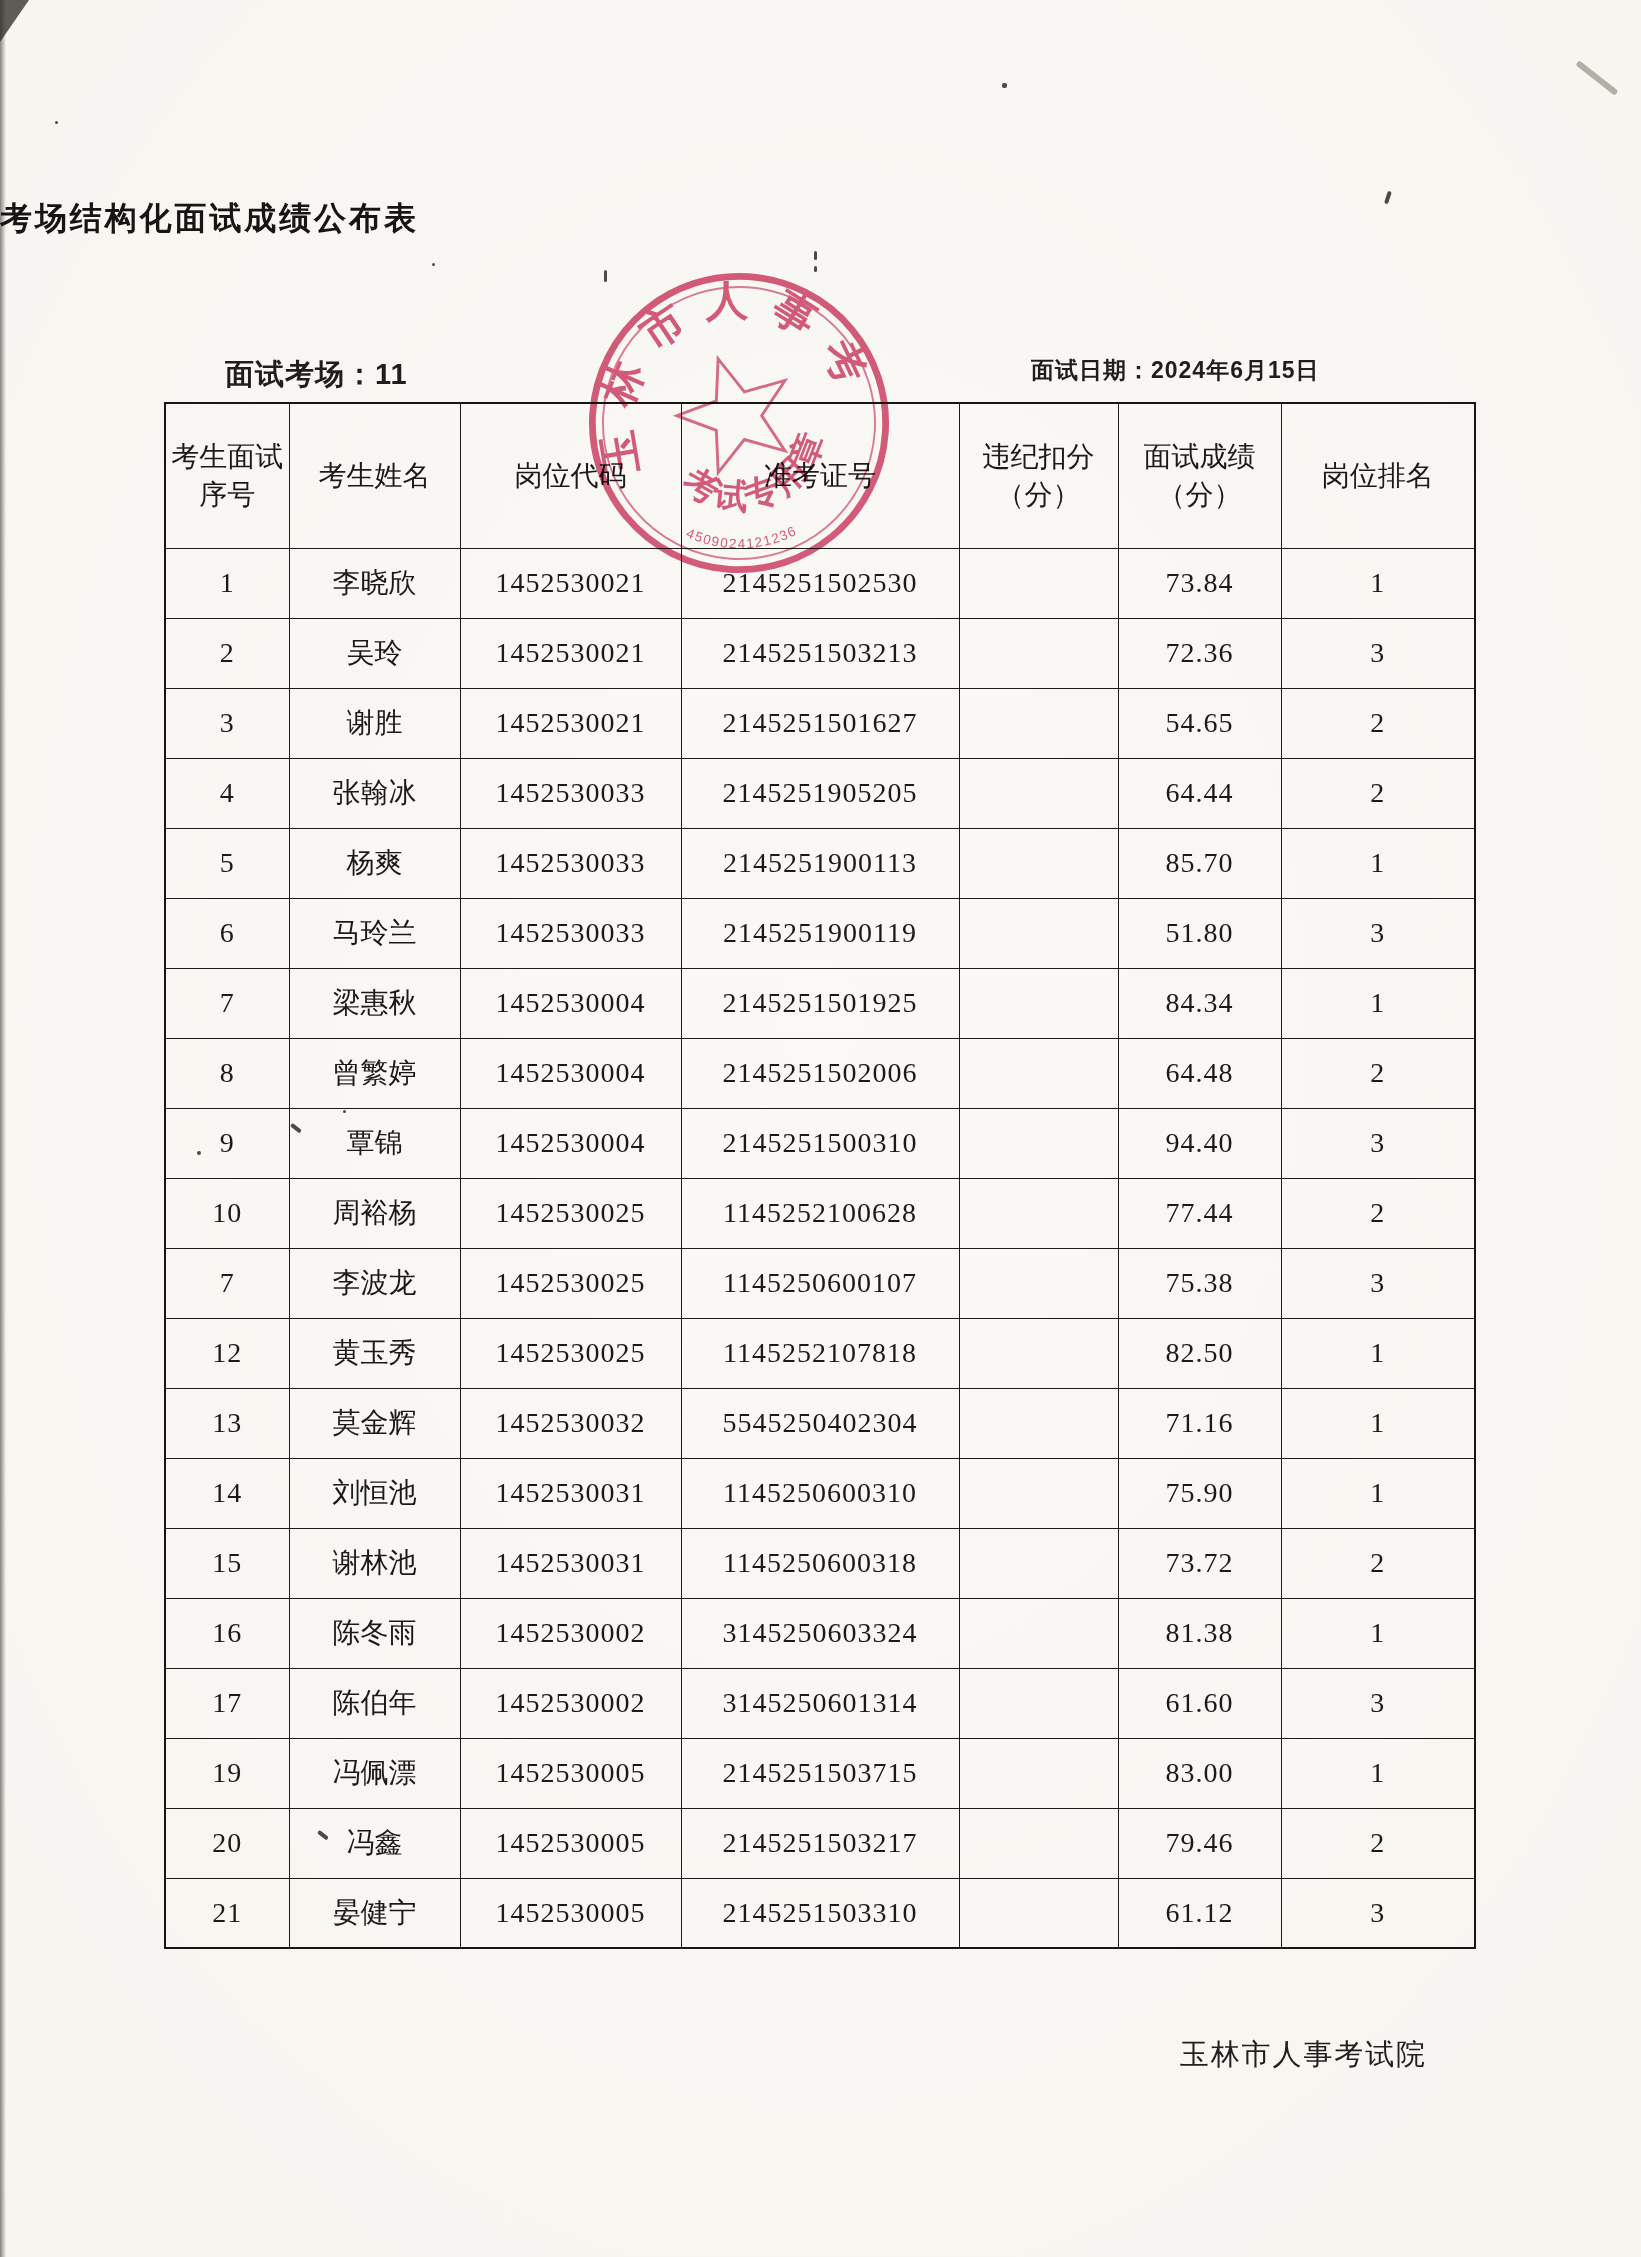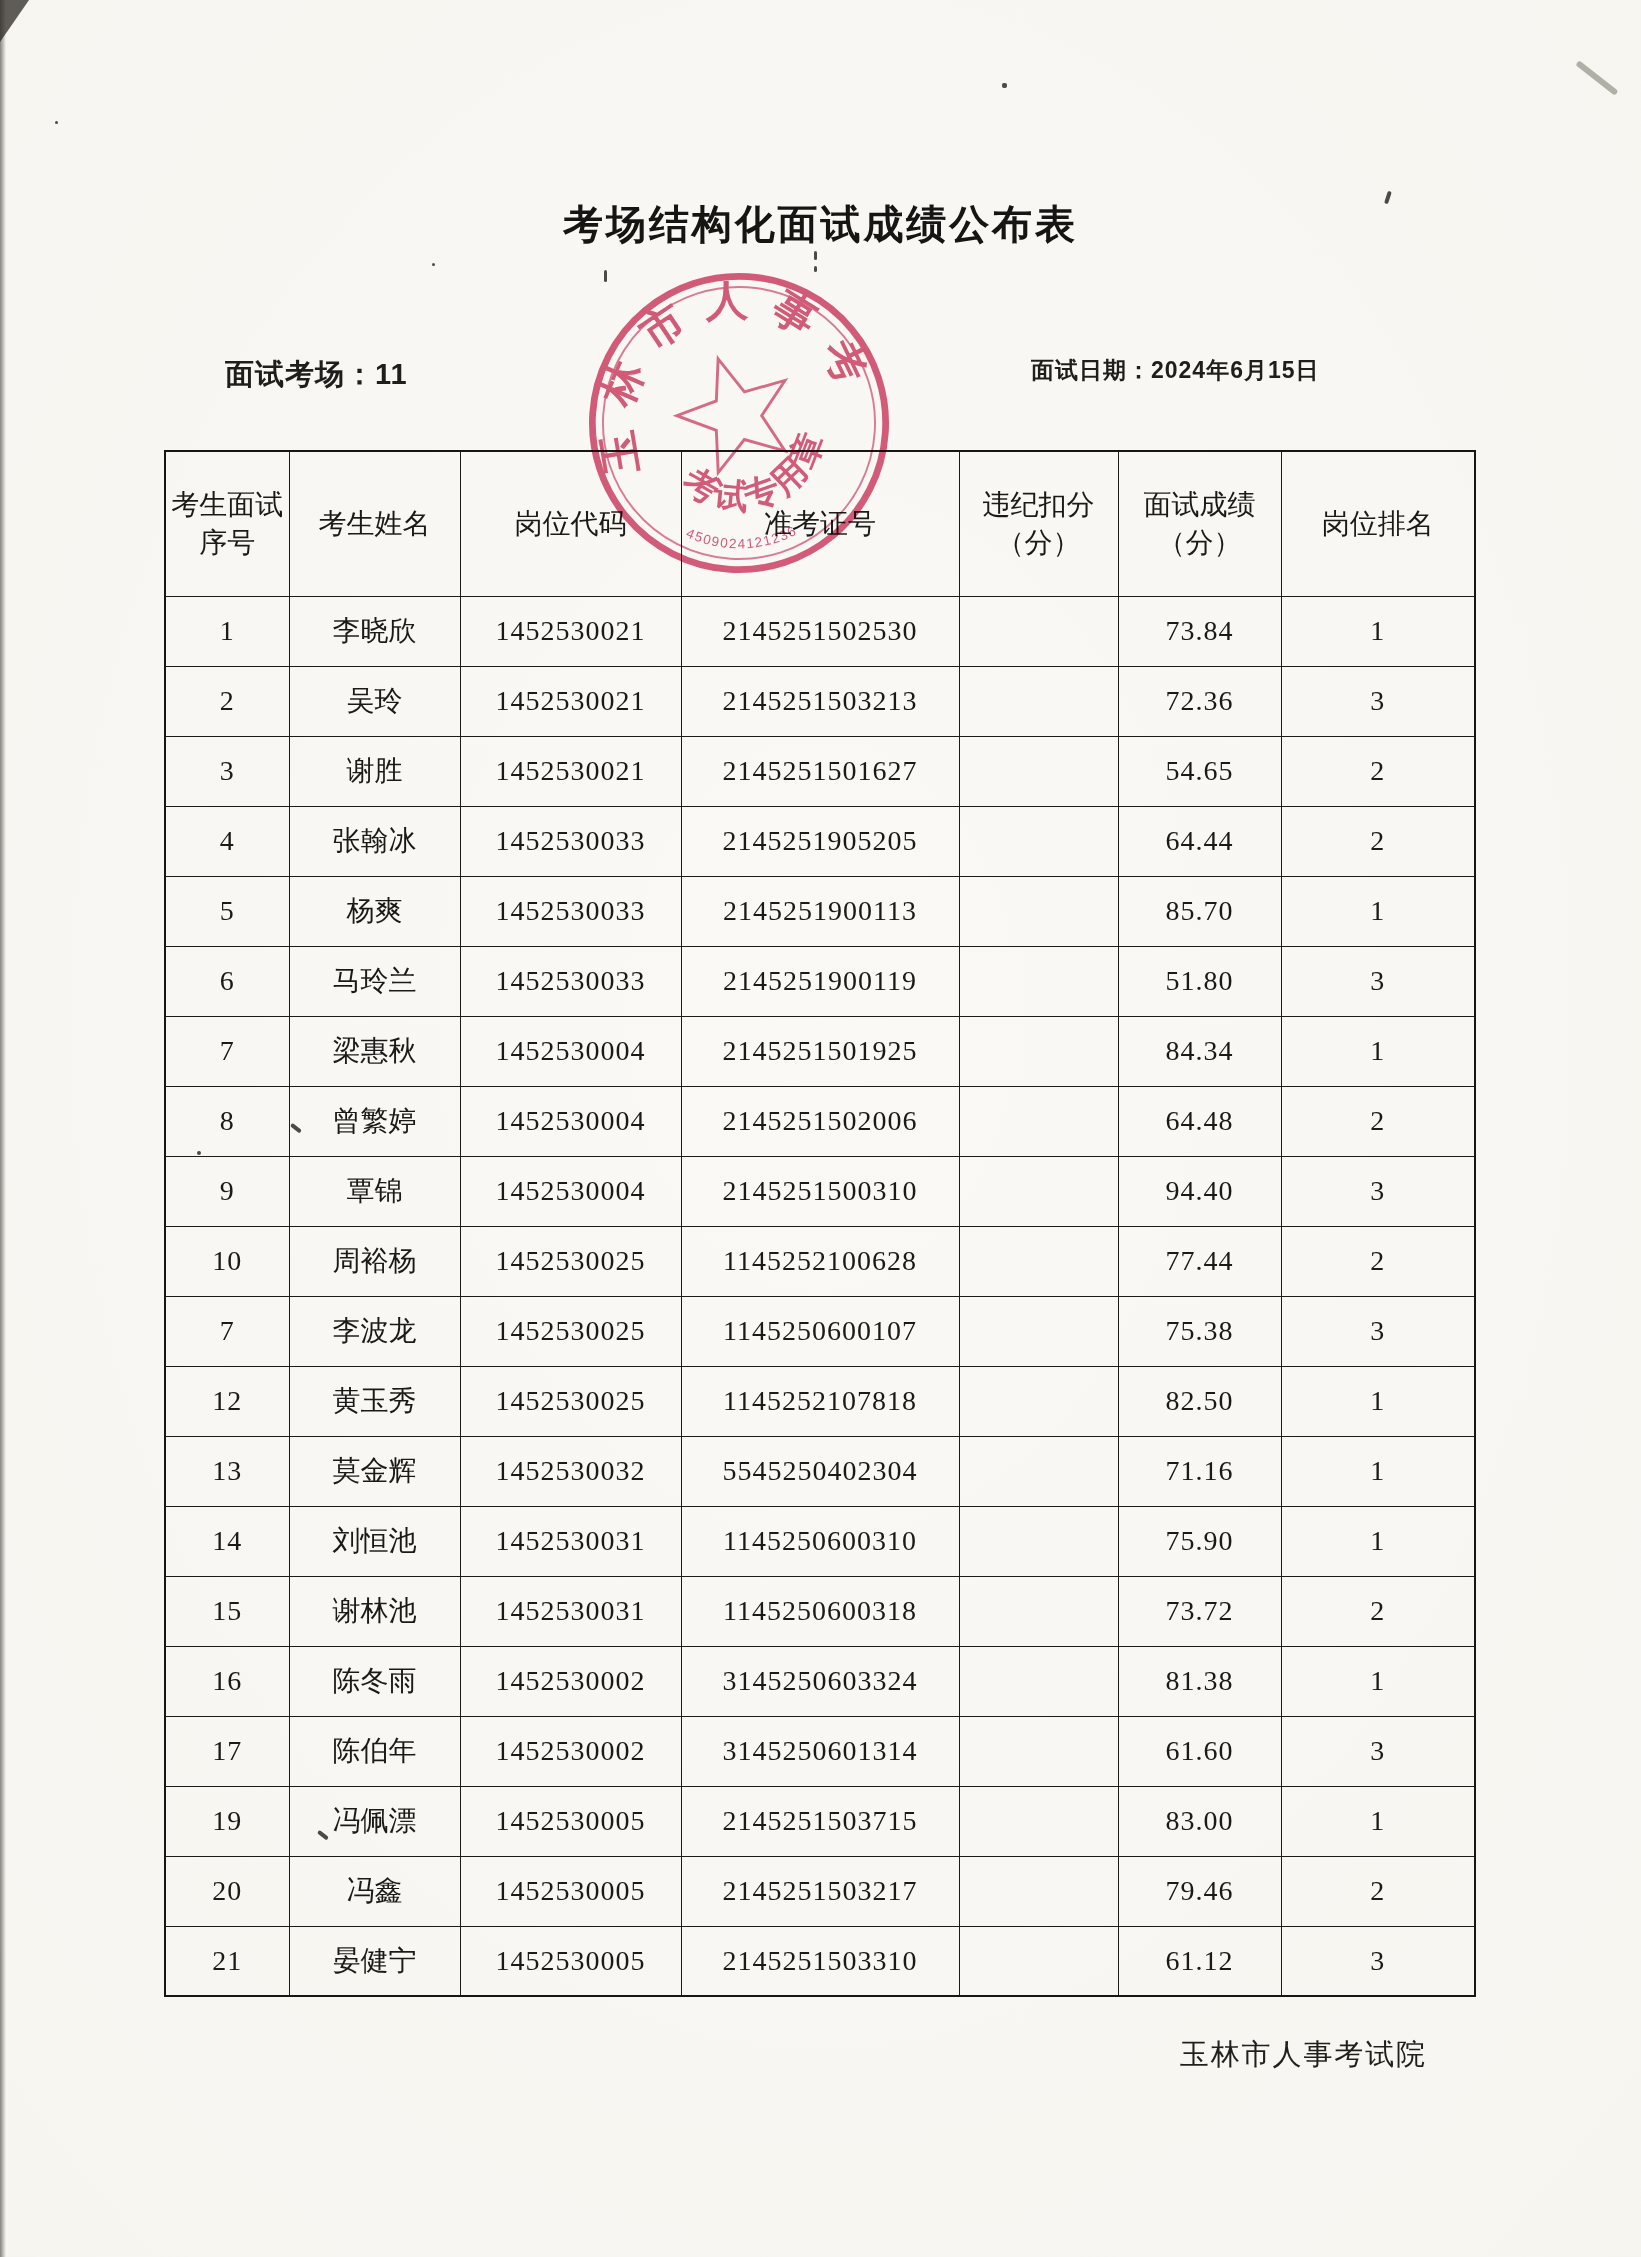--- a/index.html
+++ b/index.html
@@ -12,32 +12,32 @@
   
   .edge-left{position:absolute;left:0;top:0;width:5.8px;height:100%;
     background:linear-gradient(to right, rgba(42,38,34,.55), rgba(42,38,34,0));}
   .corner-tl{position:absolute;left:0;top:0;width:29px;height:42px;
     background:rgba(44,40,36,.75);clip-path:polygon(0 0,100% 0,0 100%);}
   .corner-tr{position:absolute;left:1572px;top:75px;width:50px;height:5.8px;
     background:#8e897f;opacity:.65;transform:rotate(38deg);border-radius:2.9px;}
   .speck{position:absolute;background:#4d4a46;border-radius:1.9px;}
   
   .doc-title{
-    position:absolute;left:0;top:197px;width:100%;text-align:center;
-    font-size:40px;font-weight:700;letter-spacing:2.9px;color:#161513;
+    position:absolute;left:0;top:197px;width:100%;text-align:left;
+    font-size:32px;font-weight:700;letter-spacing:2.9px;color:#161513;
     font-family:Liberation Serif, serif;
   }
   .meta-row{position:absolute;left:0;top:355px;width:100%;height:35px;font-weight:600;}
   .meta-room{position:absolute;left:225px;font-size:29px;letter-spacing:1px;}
   .meta-date{position:absolute;left:1031px;font-size:23px;letter-spacing:1px;}
   
   table.score-table{
     position:absolute;left:164px;top:402px;width:1310px;
     border-collapse:collapse;table-layout:fixed;
-    font-family:"Liberation Serif",serif;color:#1b1a18;margin-top:48px;
+    font-family:"Liberation Serif",serif;color:#1b1a18;
   }
   table.score-table th, table.score-table td{
     border:1.9px solid #1c1b1a;text-align:center;vertical-align:middle;
     font-weight:400;font-size:28px;padding:0 3.9px;overflow:hidden;
   }
   table.score-table{border:2.9px solid #171615;}
   thead tr{height:145px;}
   tbody tr{height:70px;}
   td.num{letter-spacing:1px;}
   th{line-height:1.35;}

